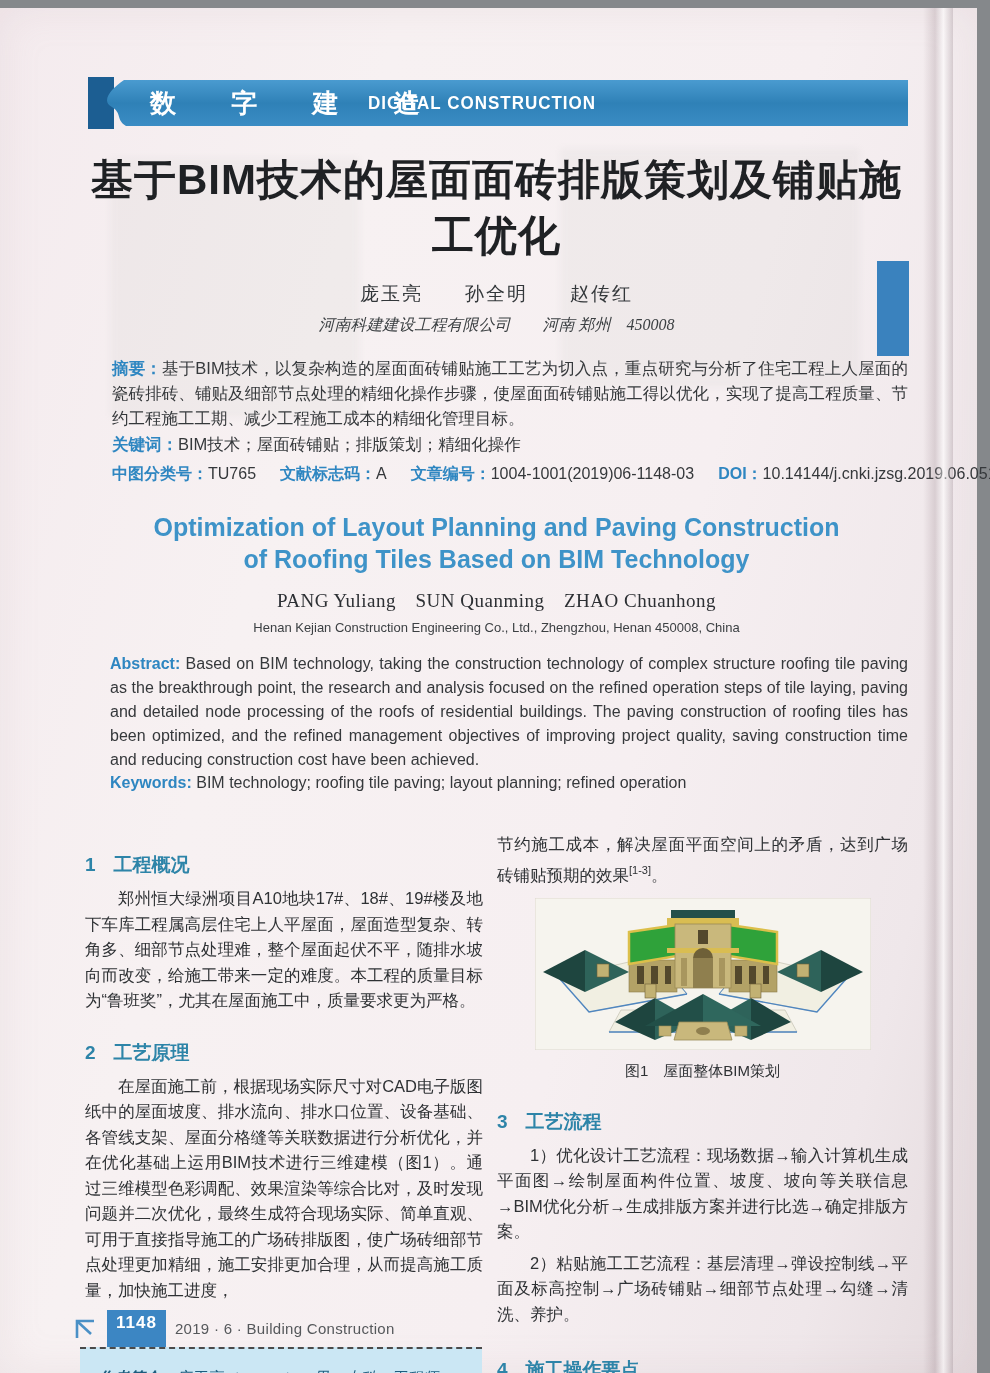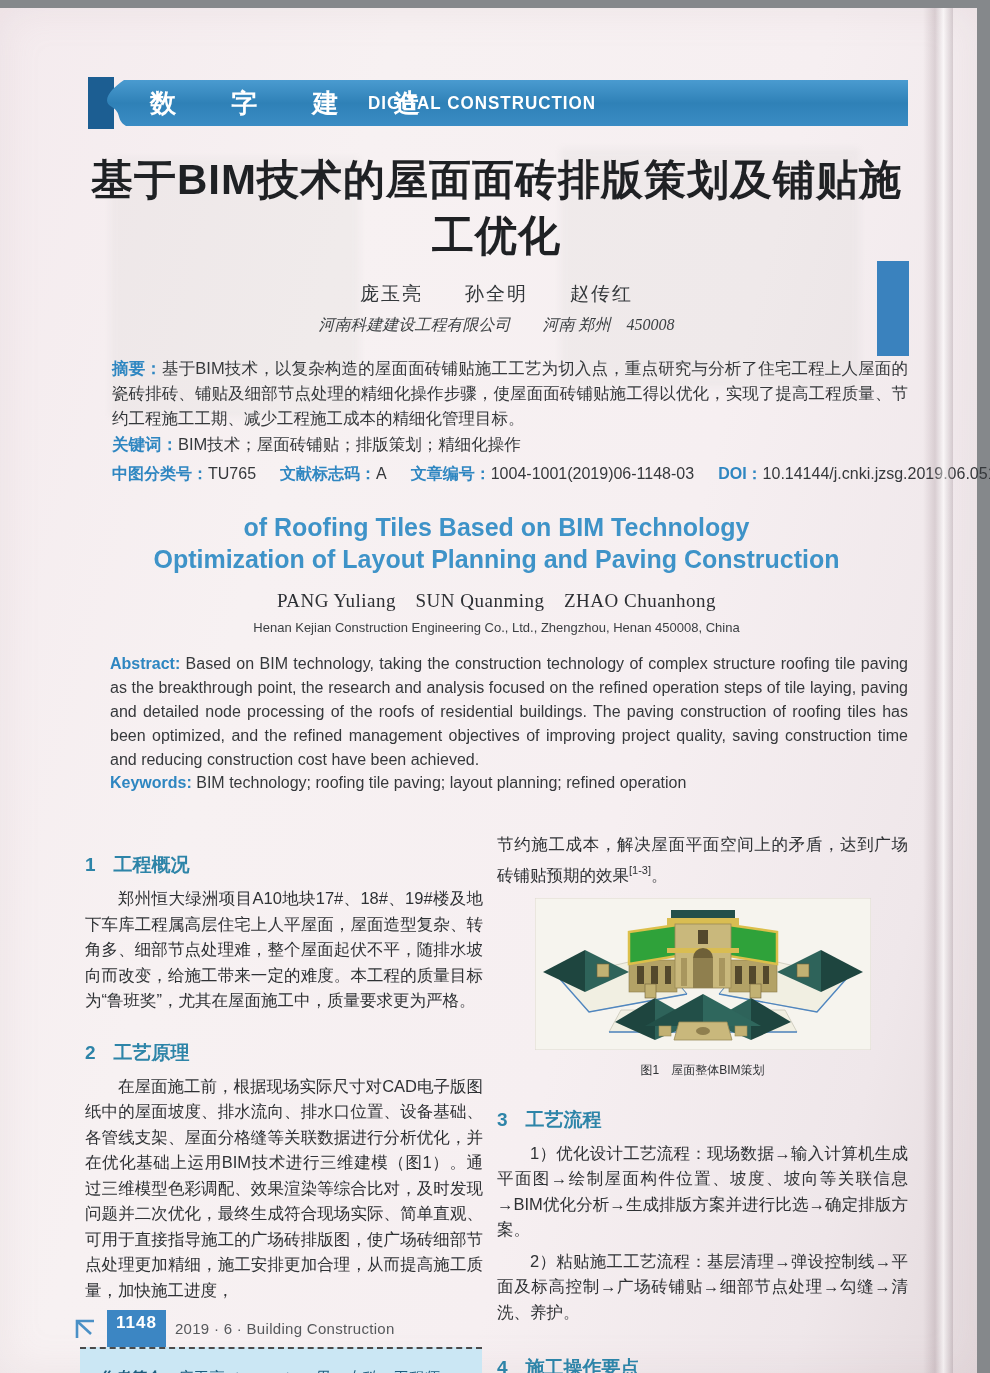--- a/index.html
+++ b/index.html
@@ -75,21 +75,21 @@
   h5.sec{font-size:16.5px;font-weight:bold;color:#2d84a8;margin:10px 0 6px 0;
     font-family:"Liberation Serif",serif;font-style:italic;}
   h5.sec .no{margin-right:10px;}
   p.body{font-size:16.5px;line-height:25.5px;text-align:justify;color:#2e3134;
     margin:0 0 2px 0;text-indent:2em;}
   p.body.noindent{text-indent:0;}
   sup{font-size:11px;}
 
   
   .figure-wrap{margin:10px auto 0 auto;width:336px;}
-  .fig-caption{text-align:center;font-size:12px;color:#2e3134;margin-top:8px;}
+  .fig-caption{text-align:center;font-size:15px;color:#2e3134;margin-top:8px;}
 
   
   .bio{
     margin:44px 0 0 -5px;width:370px;
     background:#cbe7f4;
     border-top:2px dashed #4a4a4a;
     padding:16px 14px 18px 18px;
     font-family:"Liberation Serif",serif;font-style:italic;
     font-size:15.5px;line-height:26px;color:#1d5d7e;
   }
@@ -139,22 +139,22 @@
     <p class="kwline"><span class="lbl">关键词：</span><span>BIM技术；屋面砖铺贴；排版策划；精细化操作</span></p>
 
     <div class="metaline">
       <span><span class="lbl">中图分类号：</span><span>TU765</span></span>
       <span><span class="lbl">文献标志码：</span><span>A</span></span>
       <span><span class="lbl">文章编号：</span><span>1004-1001(2019)06-1148-03</span></span>
       <span><span class="lbl">DOI：</span><span>10.14144/j.cnki.jzsg.2019.06.051</span></span>
     </div>
 
     <div class="en-title">
+      <div>Optimization of Layout Planning and Paving Construction</div>
       <div>of Roofing Tiles Based on BIM Technology</div>
-      <div>Optimization of Layout Planning and Paving Construction</div>
     </div>
     <div class="authors-en">PANG Yuliang　SUN Quanming　ZHAO Chuanhong</div>
     <div class="affil-en">Henan Kejian Construction Engineering Co., Ltd., Zhengzhou, Henan 450008, China</div>
 
     <p class="en-abs"><span class="lbl">Abstract:</span> <span>Based on BIM technology, taking the construction technology of complex structure roofing tile paving as the breakthrough point, the research and analysis focused on the refined operation steps of tile laying, paving and detailed node processing of the roofs of residential buildings. The paving construction of roofing tiles has been optimized, and the refined management objectives of improving project quality, saving construction time and reducing construction cost have been achieved.</span></p>
     <p class="en-kw"><span class="lbl">Keywords:</span> <span>BIM technology; roofing tile paving; layout planning; refined operation</span></p>
 
     <div class="cols">
 
       <div class="col-l">

